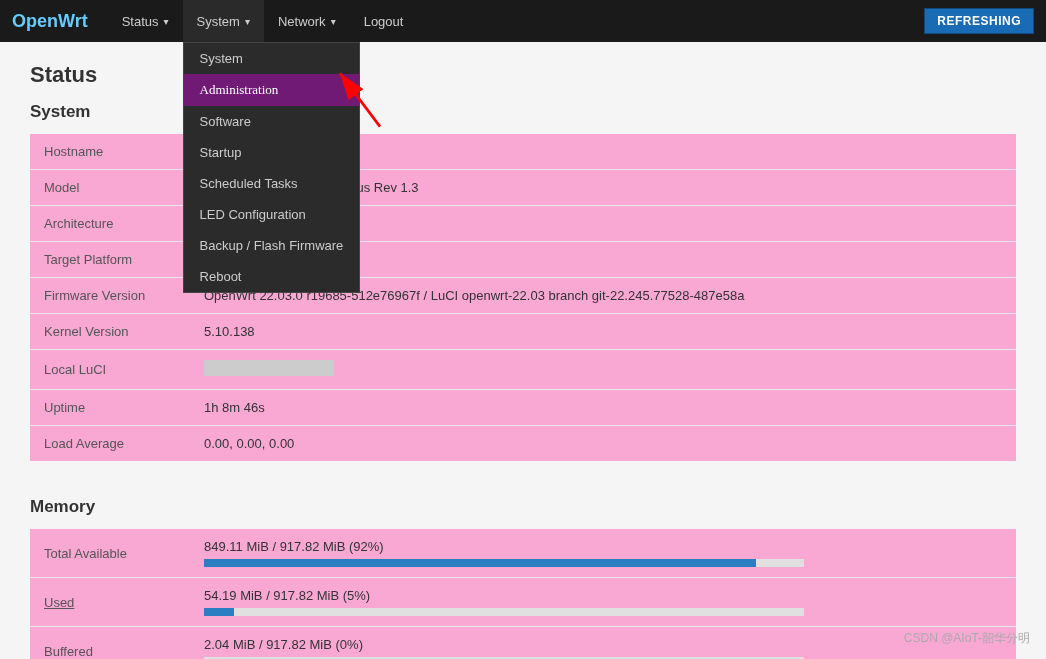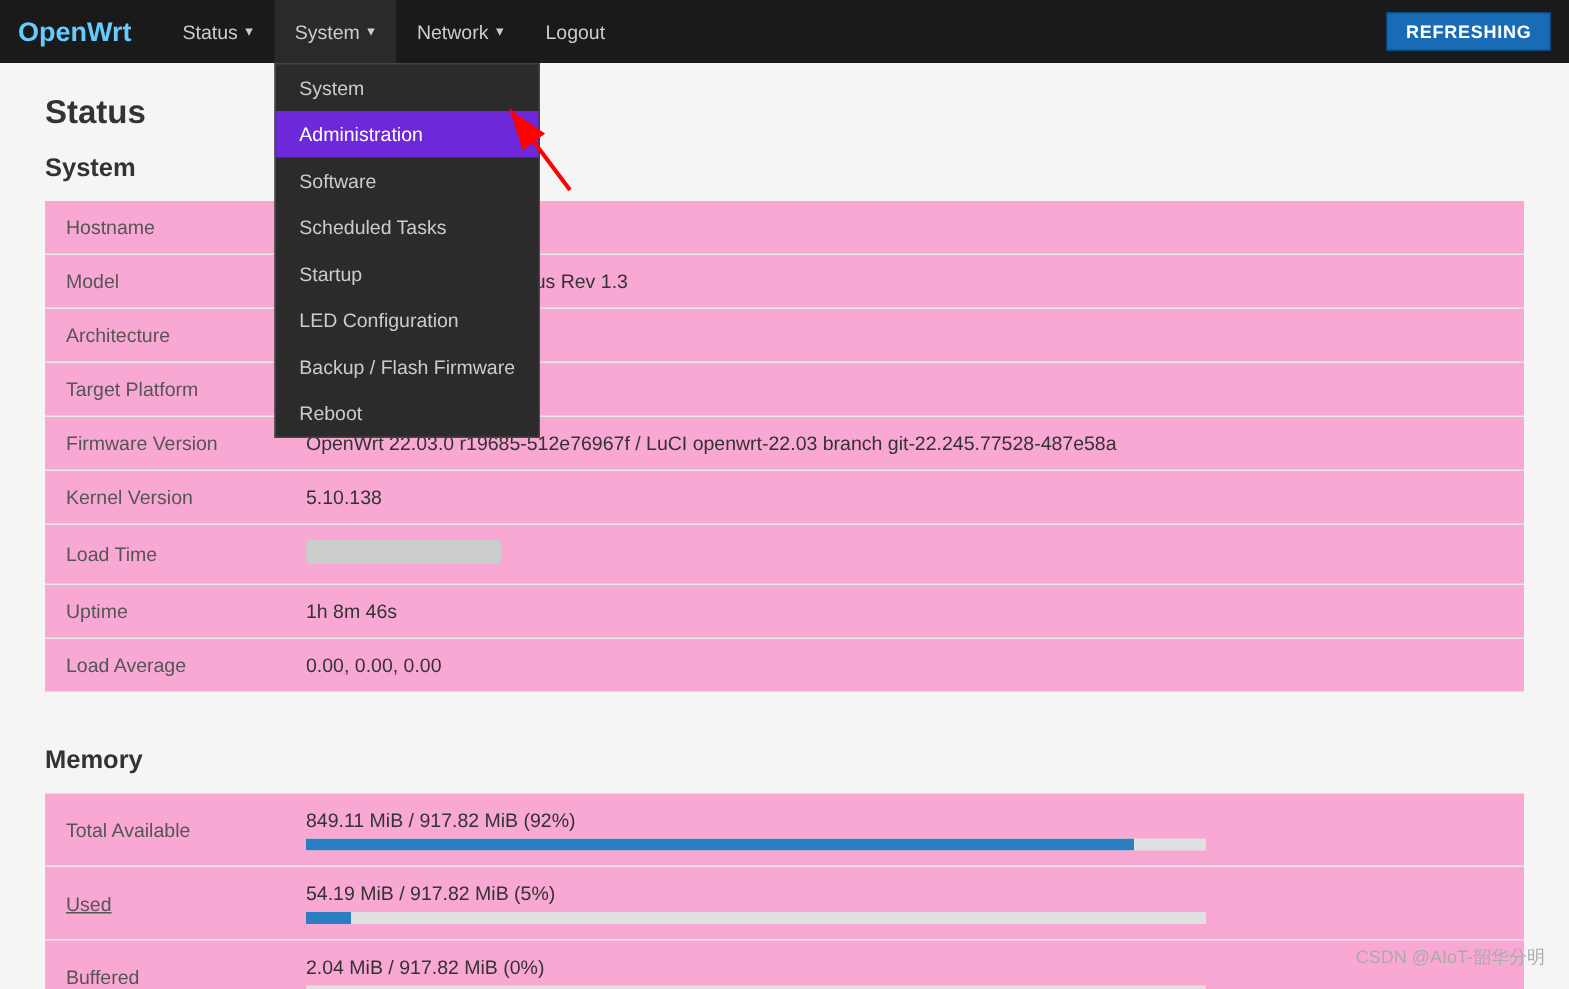--- a/index.html
+++ b/index.html
@@ -75,21 +75,21 @@
       z-index: 2000;
       border: 1px solid #444;
     }
     .dropdown-item {
       color: #ccc;
       padding: 8px 16px;
       cursor: pointer;
       font-size: 13px;
       white-space: nowrap;
     }
-    .dropdown-item.highlighted { background: #6d28d9; color: #fff; }
+    .dropdown-item.highlighted { background: #701a75; color: #fff; font-family: Liberation Serif, serif; }
 
     
     .arrow-overlay {
       position: absolute;
       top: 60px;
       left: 320px;
       z-index: 3000;
       pointer-events: none;
     }
     .red-arrow {
@@ -193,22 +193,22 @@
     </div>
 
     <div class="nav-item active nav-item-dropdown" style="position:relative;">
       <span>System</span>
       <span class="caret">▾</span>
 
       <div class="dropdown-menu">
         <div class="dropdown-item">System</div>
         <div class="dropdown-item highlighted">Administration</div>
         <div class="dropdown-item">Software</div>
+        <div class="dropdown-item">Startup</div>
         <div class="dropdown-item">Scheduled Tasks</div>
-        <div class="dropdown-item">Startup</div>
         <div class="dropdown-item">LED Configuration</div>
         <div class="dropdown-item">Backup / Flash Firmware</div>
         <div class="dropdown-item">Reboot</div>
       </div>
     </div>
 
     <div class="nav-item">
       <span>Network</span>
       <span class="caret">▾</span>
     </div>
@@ -256,21 +256,21 @@
         </tr>
         <tr>
           <td>Firmware Version</td>
           <td>OpenWrt 22.03.0 r19685-512e76967f / LuCI openwrt-22.03 branch git-22.245.77528-487e58a</td>
         </tr>
         <tr>
           <td>Kernel Version</td>
           <td>5.10.138</td>
         </tr>
         <tr>
-          <td>Load Time</td>
+          <td>Local LuCI</td>
           <td><span class="blurred-value">          </span></td>
         </tr>
         <tr>
           <td>Uptime</td>
           <td>1h 8m 46s</td>
         </tr>
         <tr>
           <td>Load Average</td>
           <td>0.00, 0.00, 0.00</td>
         </tr>

